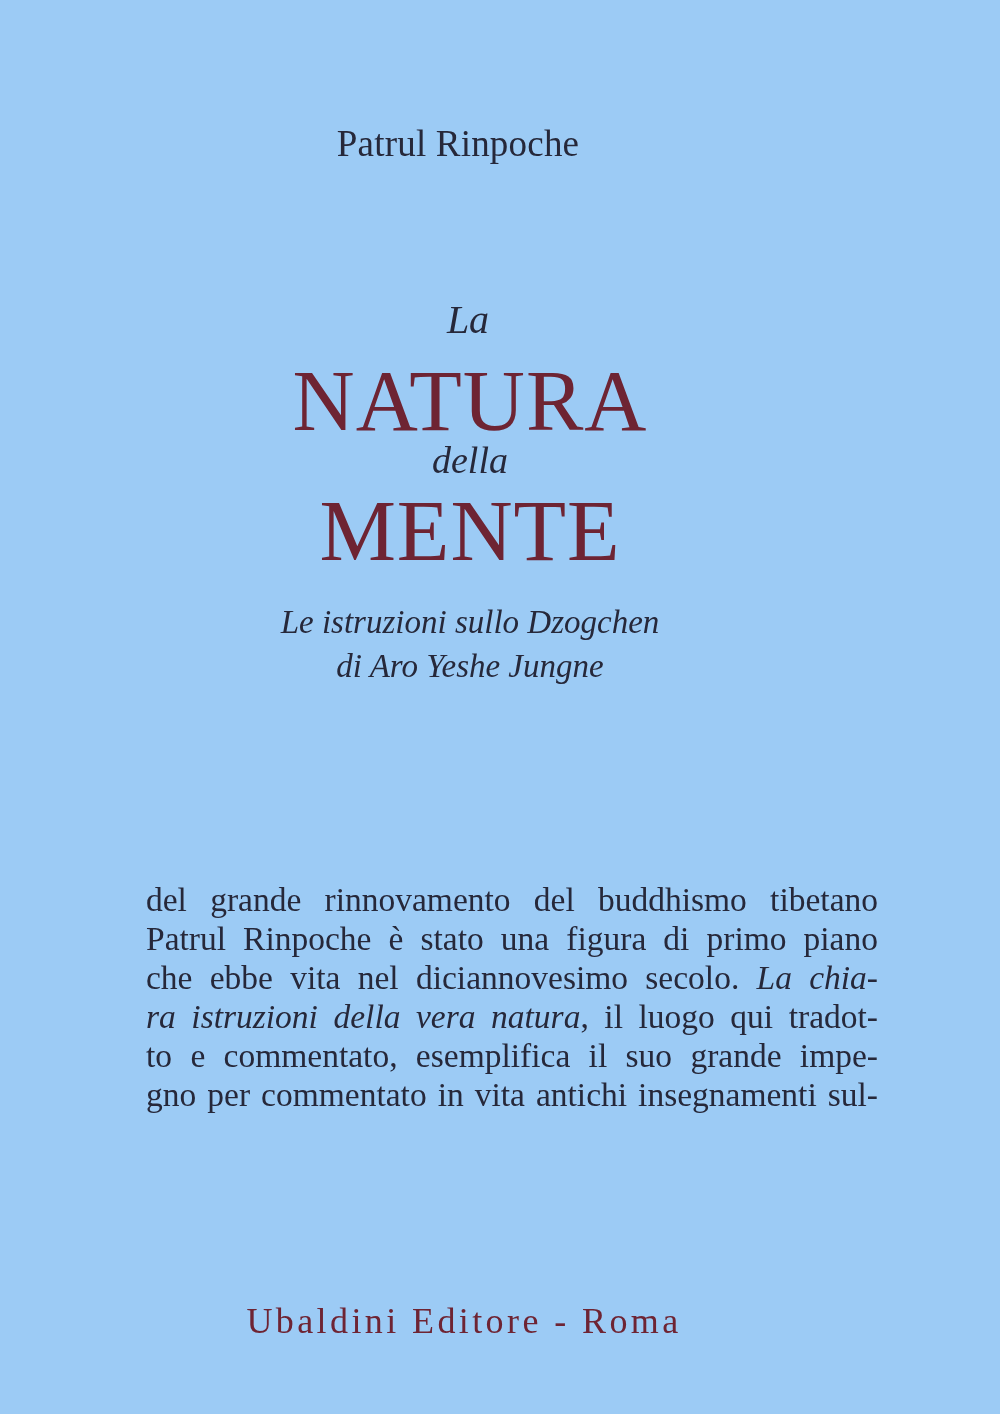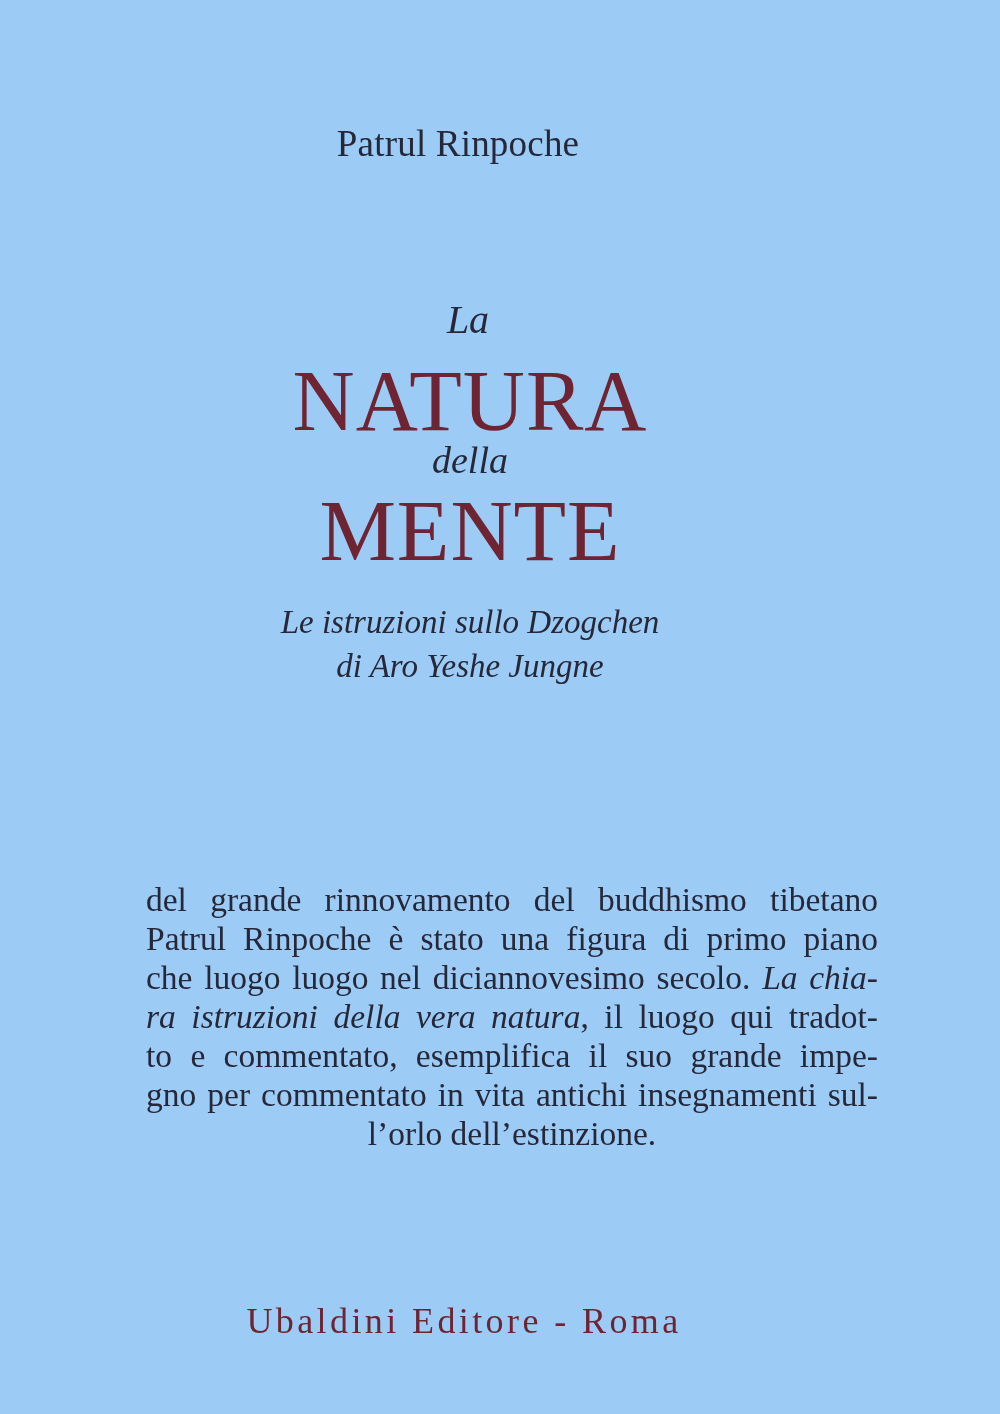--- a/index.html
+++ b/index.html
@@ -39,20 +39,19 @@
 <div class="abs big mente">MENTE</div>
 
 <div class="abs subtitle">
   <div>Le istruzioni sullo Dzogchen</div>
   <div>di Aro Yeshe Jungne</div>
 </div>
 
 <div class="blurb">
   <span class="line">del grande rinnovamento del buddhismo tibetano</span>
   <span class="line">Patrul Rinpoche è stato una figura di primo piano</span>
-  <span class="line"><span>che luogo luogo nel diciannovesimo secolo. </span><em>La chia-</em></span>
+  <span class="line"><span>che ebbe vita nel diciannovesimo secolo. </span><em>La chia-</em></span>
   <span class="line"><em>ra istruzioni della vera natura</em><span>,  il luogo qui tradot-</span></span>
   <span class="line">to e commentato, esemplifica il suo grande impe-</span>
   <span class="line">gno per commentato in vita antichi insegnamenti sul-</span>
-  <span class="line last">l’orlo dell’estinzione.</span>
 </div>
 
 <div class="abs publisher">Ubaldini Editore - Roma</div>
 
 </body></html>

